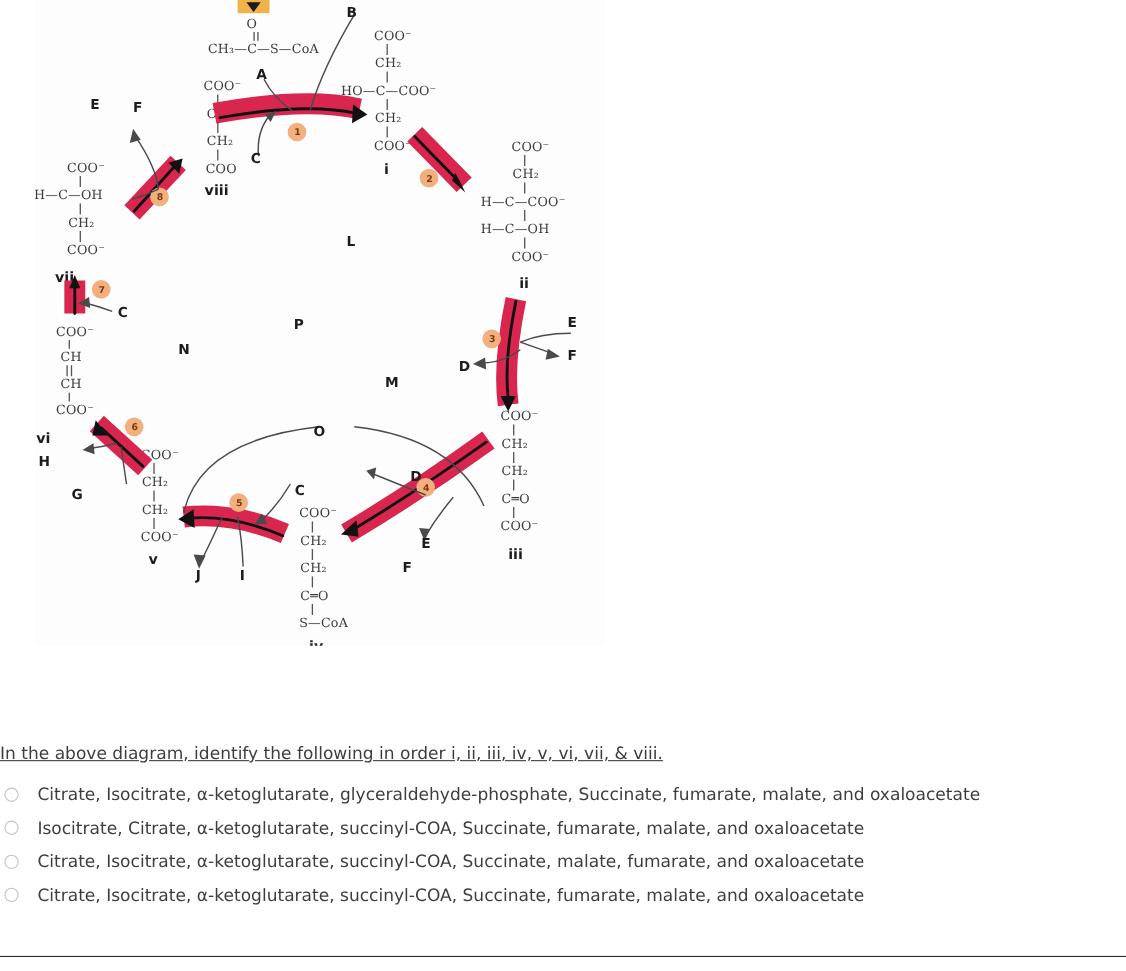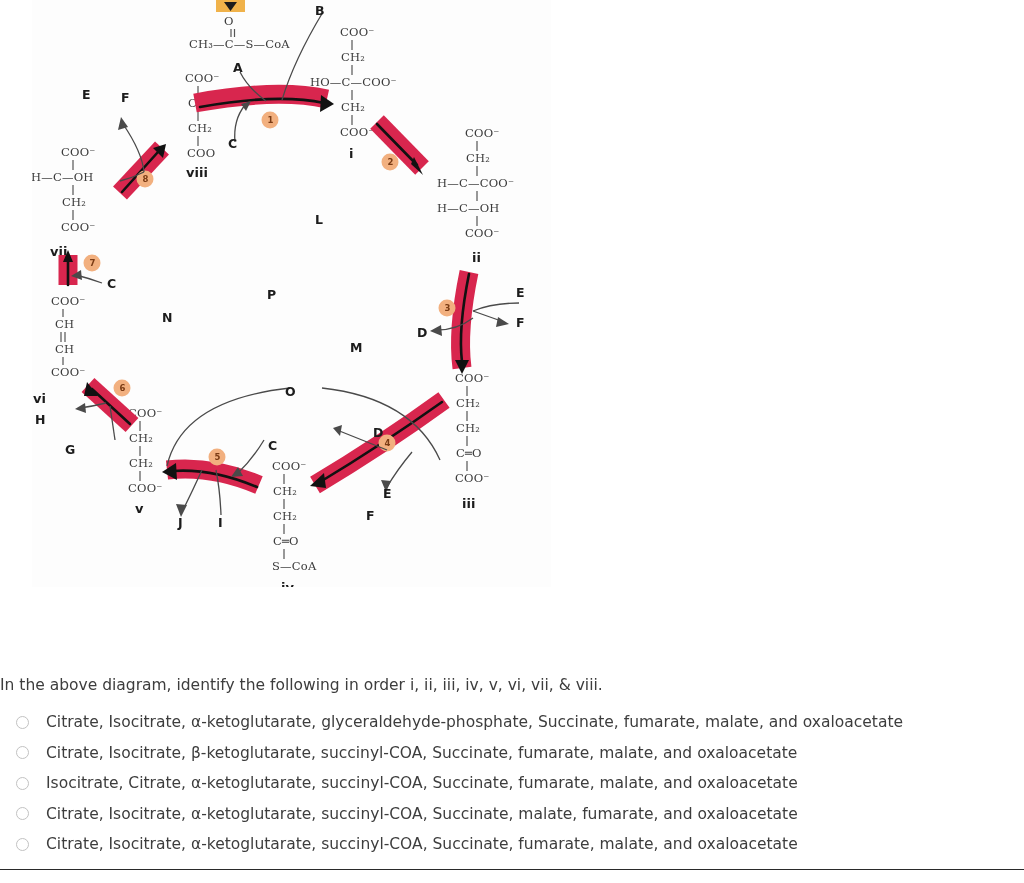--- a/index.html
+++ b/index.html
@@ -82,32 +82,33 @@
     top: 587px;
     width: 1024px;
   }
   #question-prompt {
     position: absolute;
     left: 0px;
     top: 89px;
     font-size: 15.5px;
     color: #3d3d3d;
     white-space: nowrap;
+    text-decoration: underline;
   }
   #choice-list {
     position: absolute;
     left: 0px;
     top: 120px;
     width: 1024px;
   }
   .choice-row {
     display: flex;
     align-items: center;
     height: 30.5px;
-    padding-left: 16px;
+    padding-left: 4px;
   }
   .radio-dot {
     width: 13px;
     height: 13px;
     min-width: 13px;
     border-radius: 50%;
     border: 1.3px solid #c2c2c2;
     background: #ffffff;
     margin-right: 17px;
     box-sizing: border-box;
@@ -378,24 +379,20 @@
 
   <div id="question-prompt">In the above diagram, identify the following in order i, ii, iii, iv, v, vi, vii, &amp; viii.</div>
 
   <div id="choice-list">
 
     <div class="choice-row">
       <span class="radio-dot"></span>
       <span class="choice-text">Citrate, Isocitrate, α-ketoglutarate, glyceraldehyde-phosphate, Succinate, fumarate, malate, and oxaloacetate</span>
     </div>
 
-    <div class="choice-row">
-      <span class="radio-dot"></span>
-      <span class="choice-text">Citrate, Isocitrate, β-ketoglutarate, succinyl-COA, Succinate, fumarate, malate, and oxaloacetate</span>
-    </div>
 
     <div class="choice-row">
       <span class="radio-dot"></span>
       <span class="choice-text">Isocitrate, Citrate, α-ketoglutarate, succinyl-COA, Succinate, fumarate, malate, and oxaloacetate</span>
     </div>
 
     <div class="choice-row">
       <span class="radio-dot"></span>
       <span class="choice-text">Citrate, Isocitrate, α-ketoglutarate, succinyl-COA, Succinate, malate, fumarate, and oxaloacetate</span>
     </div>

